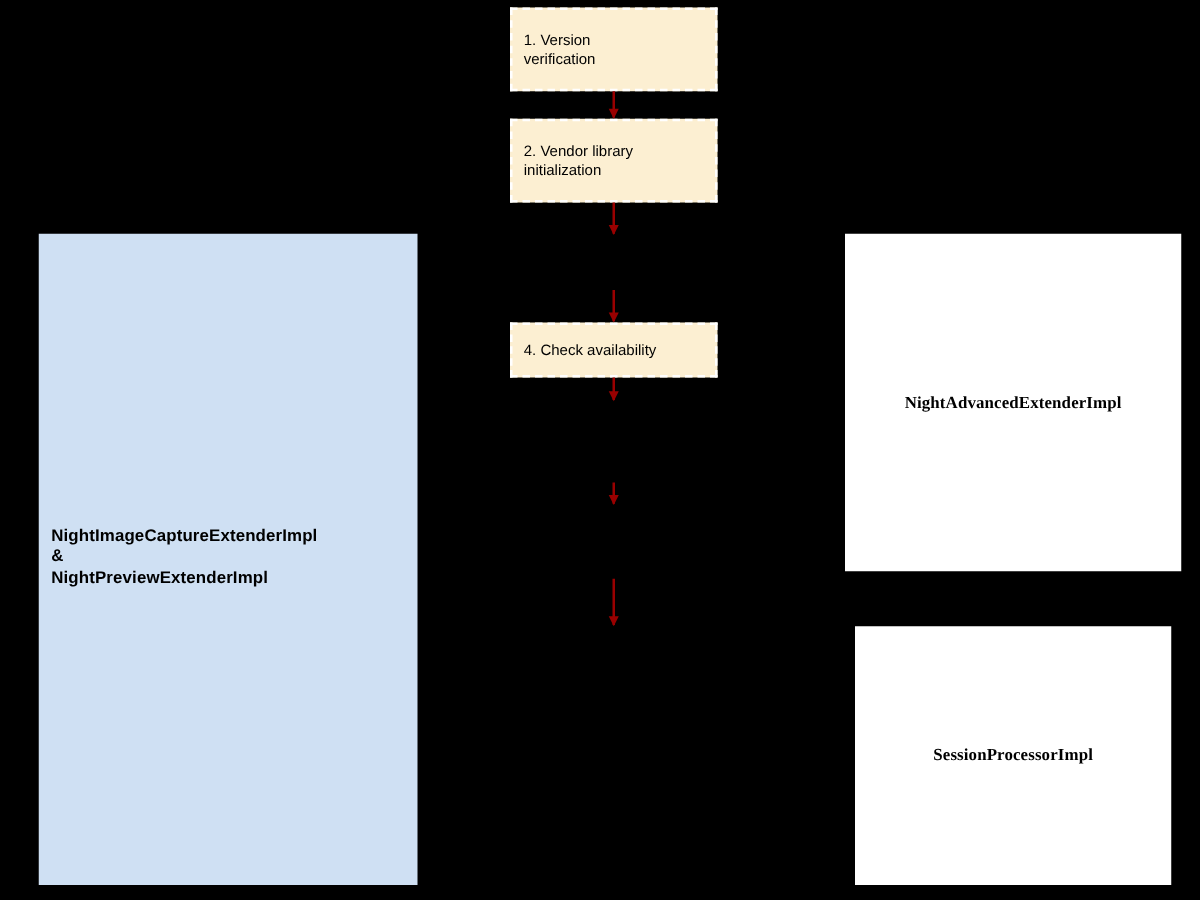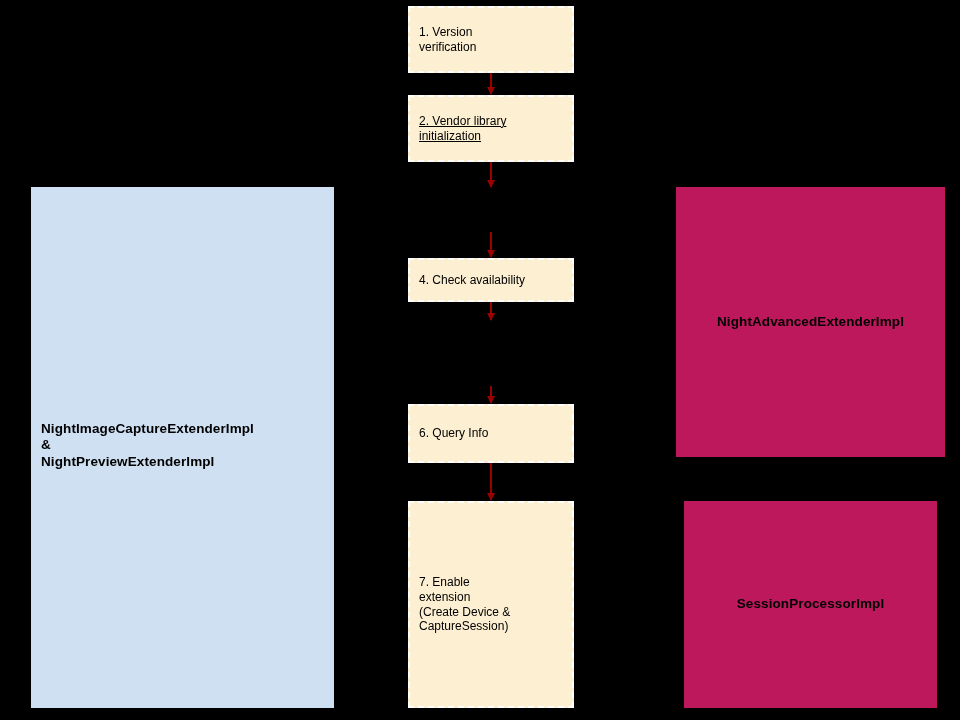--- a/index.html
+++ b/index.html
@@ -49,25 +49,26 @@
     font-weight: 700;
     letter-spacing: 0.1px;
   }
   .group-blue {
     background: #CFE0F3;
     align-items: flex-start;
     justify-content: flex-start;
     padding: 0 10px;
   }
   .group-green {
-    background: #be185d;
+    background: #ffffff;
     align-items: center;
     justify-content: center;
     text-align: center;
     padding: 0 28px;
+    font-family: Liberation Serif, serif;
   }
 
   
   .arrow {
     position: absolute;
     width: 2px;
     background: #990000;
   }
   .arrow::after {
     content: "";
@@ -101,41 +102,32 @@
 
   <div class="node group group-green" style="left:684px; top:501px; width:253px; height:207px;">
     <span class="label-text">SessionProcessorImpl</span>
   </div>
 
   <div class="node step" style="left:408px; top:6px; width:166px; height:67px;">
     <span class="label-text">1. Version
 verification</span>
   </div>
 
-  <div class="node step" style="left:408px; top:95px; width:166px; height:67px;text-decoration:underline;">
+  <div class="node step" style="left:408px; top:95px; width:166px; height:67px;">
     <span class="label-text">2. Vendor library
 initialization</span>
   </div>
 
 
   <div class="node step" style="left:408px; top:258px; width:166px; height:44px;">
     <span class="label-text">4. Check availability</span>
   </div>
 
 
-  <div class="node step" style="left:408px; top:404px; width:166px; height:59px;">
-    <span class="label-text">6. Query Info</span>
-  </div>
 
-  <div class="node step tall" style="left:408px; top:501px; width:166px; height:207px;">
-    <span class="label-text">7. Enable
-extension
-(Create Device &amp;
-CaptureSession)</span>
-  </div>
 
   <div class="arrow" style="left:490px; top:73px; height:21px;"></div>
 
   <div class="arrow" style="left:490px; top:162px; height:25px;"></div>
 
   <div class="arrow" style="left:490px; top:232px; height:25px;"></div>
 
   <div class="arrow" style="left:490px; top:302px; height:18px;"></div>
 
   <div class="arrow" style="left:490px; top:386px; height:17px;"></div>

